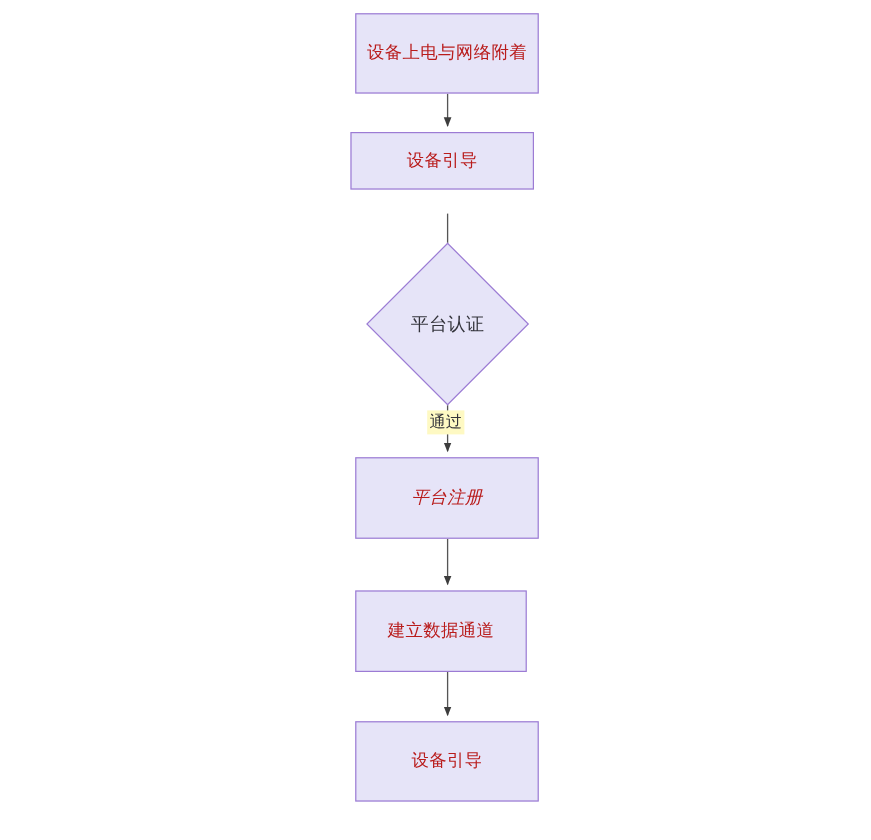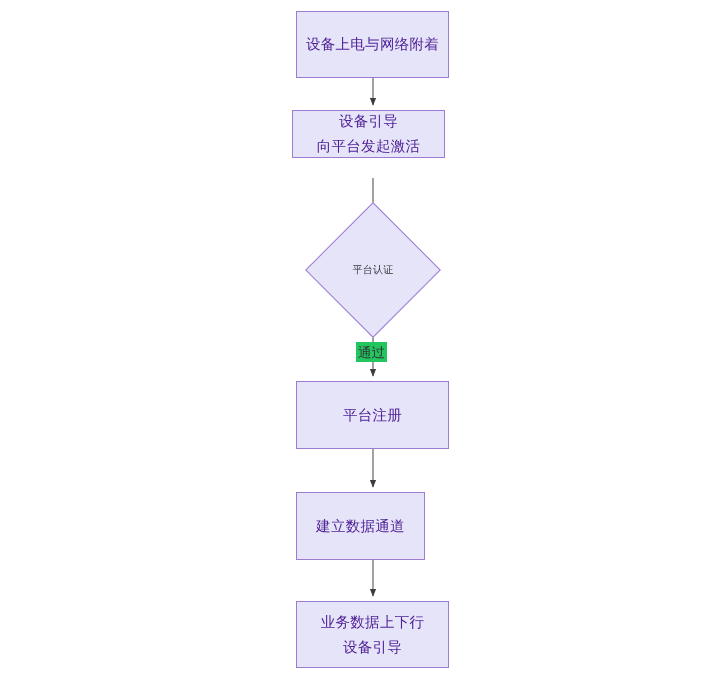--- a/index.html
+++ b/index.html
@@ -29,24 +29,24 @@
     height: 700px;
     pointer-events: none;
   }
   
   .node-box {
     position: absolute;
     box-sizing: border-box;
     background: #e6e4f8;
     border: 1.4px solid #9c7bd4;
     display: flex;
-    flex-direction: column;
+    flex-direction: row;
     align-items: center;
     justify-content: center;
-    color: #4c1d95;
+    color: #b91c1c;
     font-size: 14.5px;
     line-height: 25px;
     letter-spacing: 0.3px;
     white-space: nowrap;
   }
   .node-box .line2 {
     display: block;
   }
   
   .node-diamond {
@@ -68,28 +68,28 @@
   .node-diamond .dia-label {
     position: absolute;
     left: 0;
     top: 0;
     width: 96px;
     height: 96px;
     display: flex;
     align-items: center;
     justify-content: center;
     color: #33333b;
-    font-size: 10px;
+    font-size: 15px;
     letter-spacing: 0.3px;
     white-space: nowrap;
   }
   
   .edge-label {
     position: absolute;
-    background: #22c55e;
+    background: #fef9c3;
     color: #33333b;
     font-size: 13.5px;
     line-height: 18px;
     padding: 1px 2px;
     white-space: nowrap;
   }
 </style>
 </head>
 <body>
 
@@ -112,36 +112,34 @@
 
     <line x1="373" y1="560" x2="373" y2="596" stroke="#555555" stroke-width="1.1" marker-end="url(#arrowhead)"></line>
   </svg>
 
   <div class="node-box" style="left:296px; top:11px; width:153px; height:67px;">
     <span class="line1">设备上电与网络附着</span>
   </div>
 
   <div class="node-box" style="left:292px; top:110px; width:153px; height:48px;">
     <span class="line1">设备引导</span>
-    <span class="line2">向平台发起激活</span>
   </div>
 
   <div class="node-diamond" style="left:325px; top:222px;">
     <div class="dia-shape"></div>
     <div class="dia-label">平台认证</div>
   </div>
 
   <div class="edge-label" style="left:356px; top:342px;">通过</div>
 
-  <div class="node-box" style="left:296px; top:381px; width:153px; height:68px;">
+  <div class="node-box" style="left:296px; top:381px; width:153px; height:68px;font-style:italic;">
     <span class="line1">平台注册</span>
   </div>
 
-  <div class="node-box" style="left:296px; top:492px; width:129px; height:68px;gap:12px;">
+  <div class="node-box" style="left:296px; top:492px; width:143px; height:68px;gap:12px;">
     <span class="line1">建立数据通道</span>
   </div>
 
   <div class="node-box" style="left:296px; top:601px; width:153px; height:67px;">
-    <span class="line1">业务数据上下行</span>
     <span class="line2">设备引导</span>
   </div>
 
 </div>
 
 </body></html>

